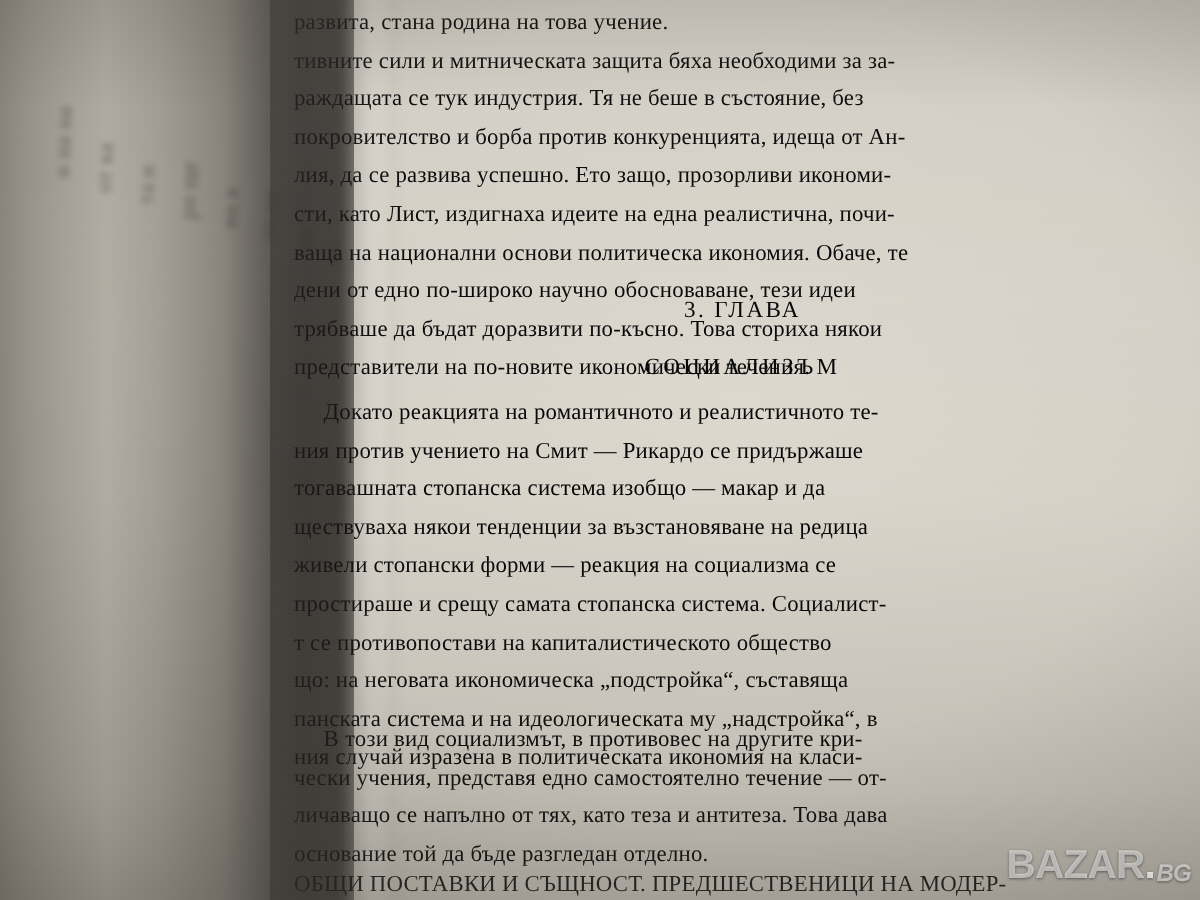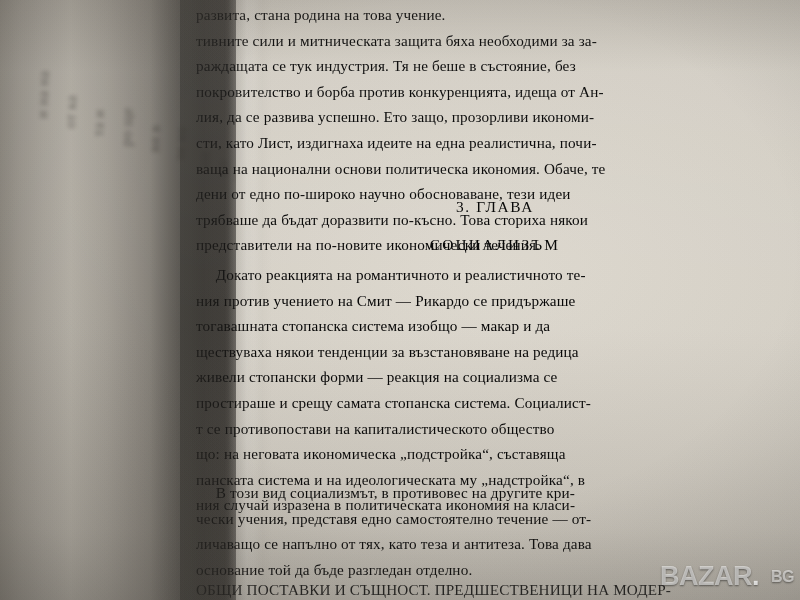--- a/index.html
+++ b/index.html
@@ -180,29 +180,30 @@
     position: absolute;
     right: 6px;
     bottom: 8px;
     font-family: "Liberation Sans", sans-serif;
     font-weight: bold;
     font-size: 27px;
     letter-spacing: -0.5px;
     color: rgba(255,255,255,0.55);
     text-shadow: 0 1px 2px rgba(0,0,0,0.45);
     display: flex;
-    align-items: center;
+    align-items: flex-end;
   }
   .watermark .dot {
     color: rgba(255,255,255,0.75);
   }
   .watermark .tld {
     font-size: 16px;
-    margin-left: 12px;
+    margin-left: 1px;
     color: rgba(255,255,255,0.55);
+    font-style: italic;
   }
 </style>
 </head>
 <body>
 
 <div id="page">
 
   <div class="paper"></div>
 
   <div class="left-page">

